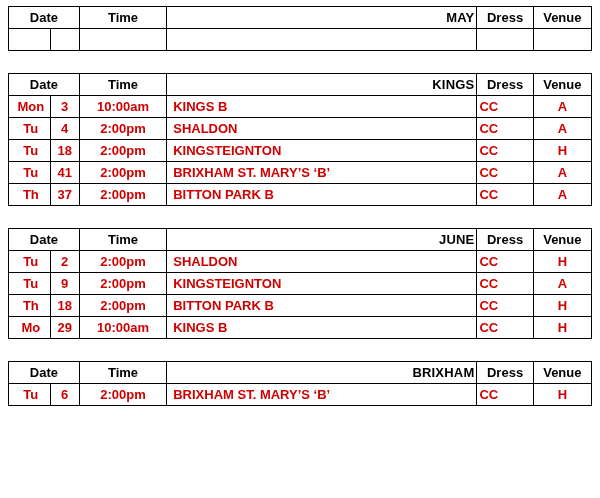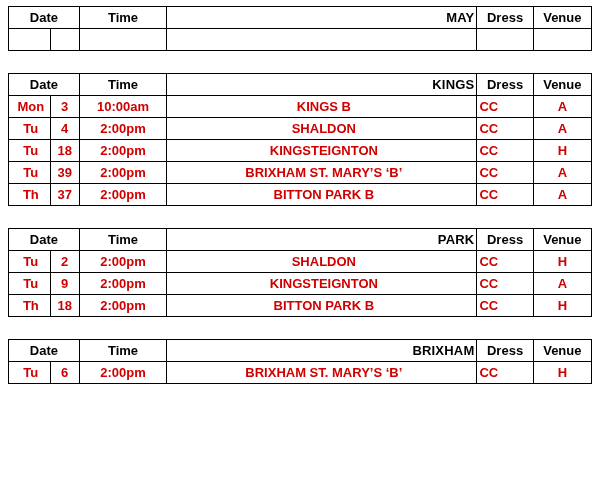--- a/index.html
+++ b/index.html
@@ -65,21 +65,21 @@
     text-align: center;
     padding-left: 5px;
   }
   .row td.num {
     text-align: center;
   }
   .row td.time {
     text-align: center;
   }
   .row td.event {
-    text-align: center;
+    text-align: left;
     padding-left: 6px;
   }
   .row td.dress {
     text-align: left;
   }
   .row td.venue {
     text-align: center;
   }
   .row td.empty { }
 </style>
@@ -152,21 +152,21 @@
       <tr class="row">
         <td class="day">Tu</td>
         <td class="num">18</td>
         <td class="time">2:00pm</td>
         <td class="event">KINGSTEIGNTON</td>
         <td class="dress">CC</td>
         <td class="venue">H</td>
       </tr>
       <tr class="row">
         <td class="day">Tu</td>
-        <td class="num">39</td>
+        <td class="num">41</td>
         <td class="time">2:00pm</td>
         <td class="event">BRIXHAM ST. MARY’S ‘B’</td>
         <td class="dress">CC</td>
         <td class="venue">A</td>
       </tr>
       <tr class="row">
         <td class="day">Th</td>
         <td class="num">37</td>
         <td class="time">2:00pm</td>
         <td class="event">BITTON PARK B</td>
@@ -182,21 +182,21 @@
         <col class="c-num">
         <col class="c-time">
         <col class="c-event">
         <col class="c-dress">
         <col class="c-venue">
     </colgroup>
     <tbody>
       <tr class="hdr">
         <td class="datehdr" colspan="2">Date</td>
         <td class="datehdr">Time</td>
-        <td class="month">PARK</td>
+        <td class="month">JUNE</td>
         <td class="datehdr">Dress</td>
         <td class="datehdr">Venue</td>
       </tr>
       <tr class="row">
         <td class="day">Tu</td>
         <td class="num">2</td>
         <td class="time">2:00pm</td>
         <td class="event">SHALDON</td>
         <td class="dress">CC</td>
         <td class="venue">H</td>
@@ -210,20 +210,28 @@
         <td class="venue">A</td>
       </tr>
       <tr class="row">
         <td class="day">Th</td>
         <td class="num">18</td>
         <td class="time">2:00pm</td>
         <td class="event">BITTON PARK B</td>
         <td class="dress">CC</td>
         <td class="venue">H</td>
       </tr>
+      <tr class="row">
+        <td class="day">Mo</td>
+        <td class="num">29</td>
+        <td class="time">10:00am</td>
+        <td class="event">KINGS B</td>
+        <td class="dress">CC</td>
+        <td class="venue">H</td>
+      </tr>
     </tbody>
   </table>
 
   <table class="sched">
     <colgroup>
       <col class="c-day">
         <col class="c-num">
         <col class="c-time">
         <col class="c-event">
         <col class="c-dress">

